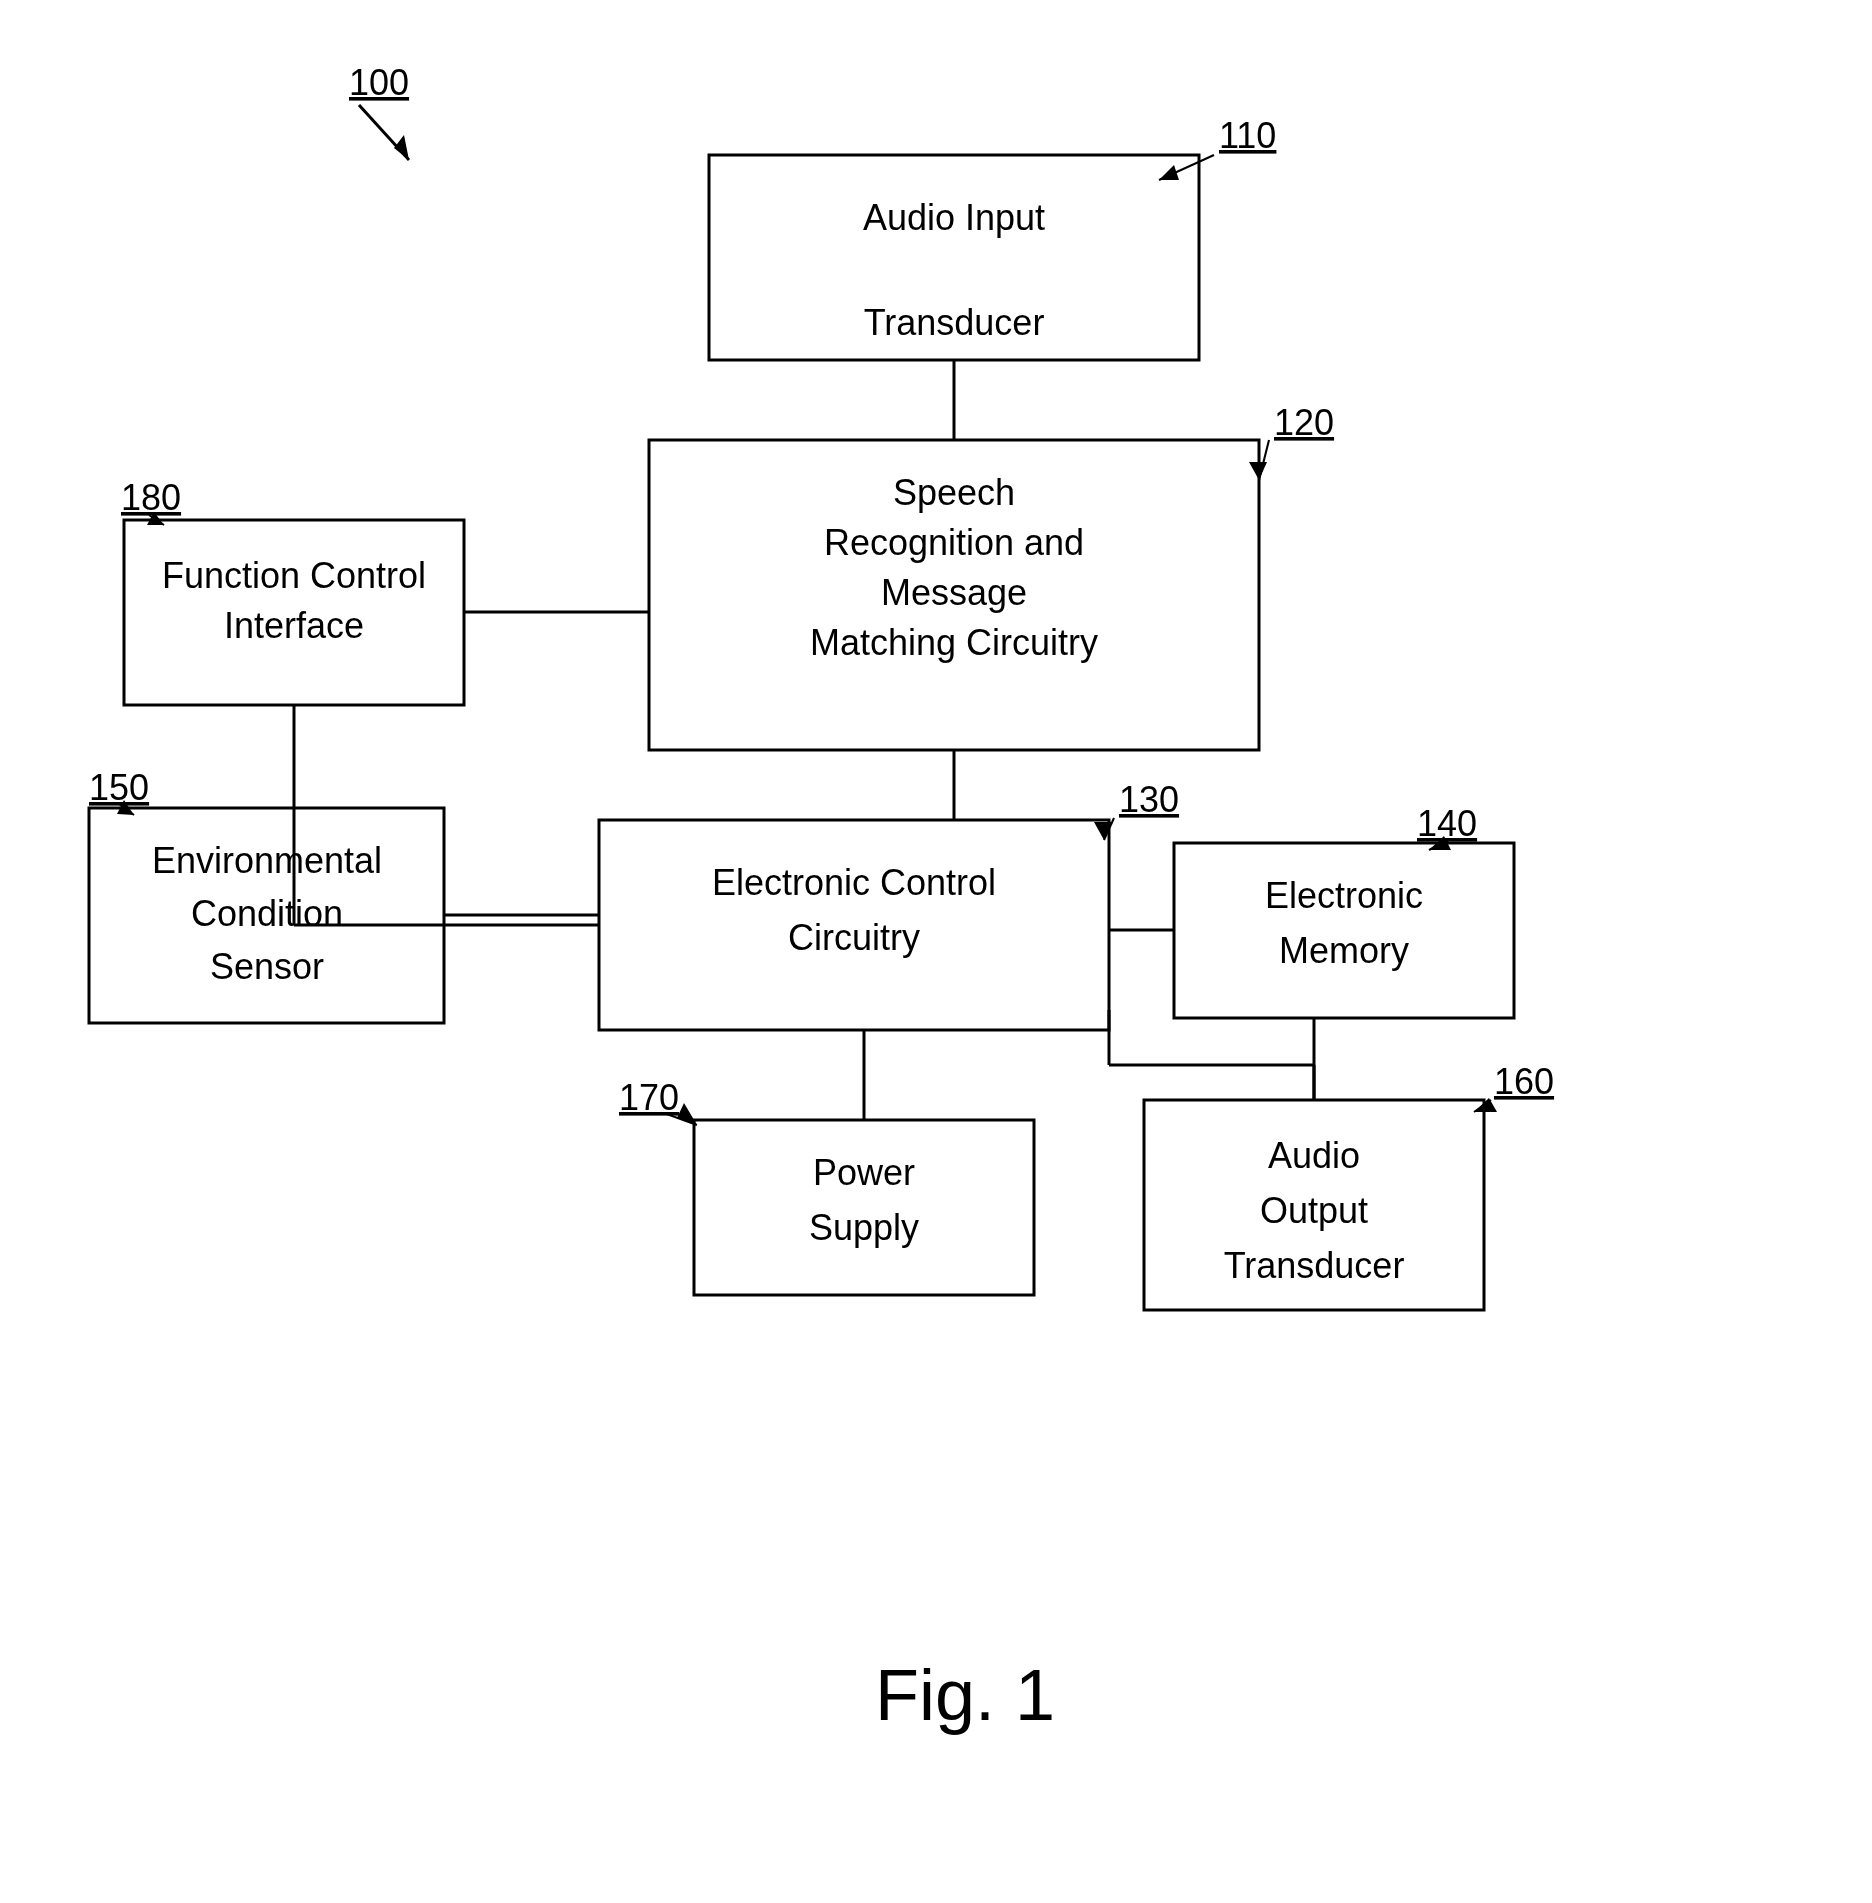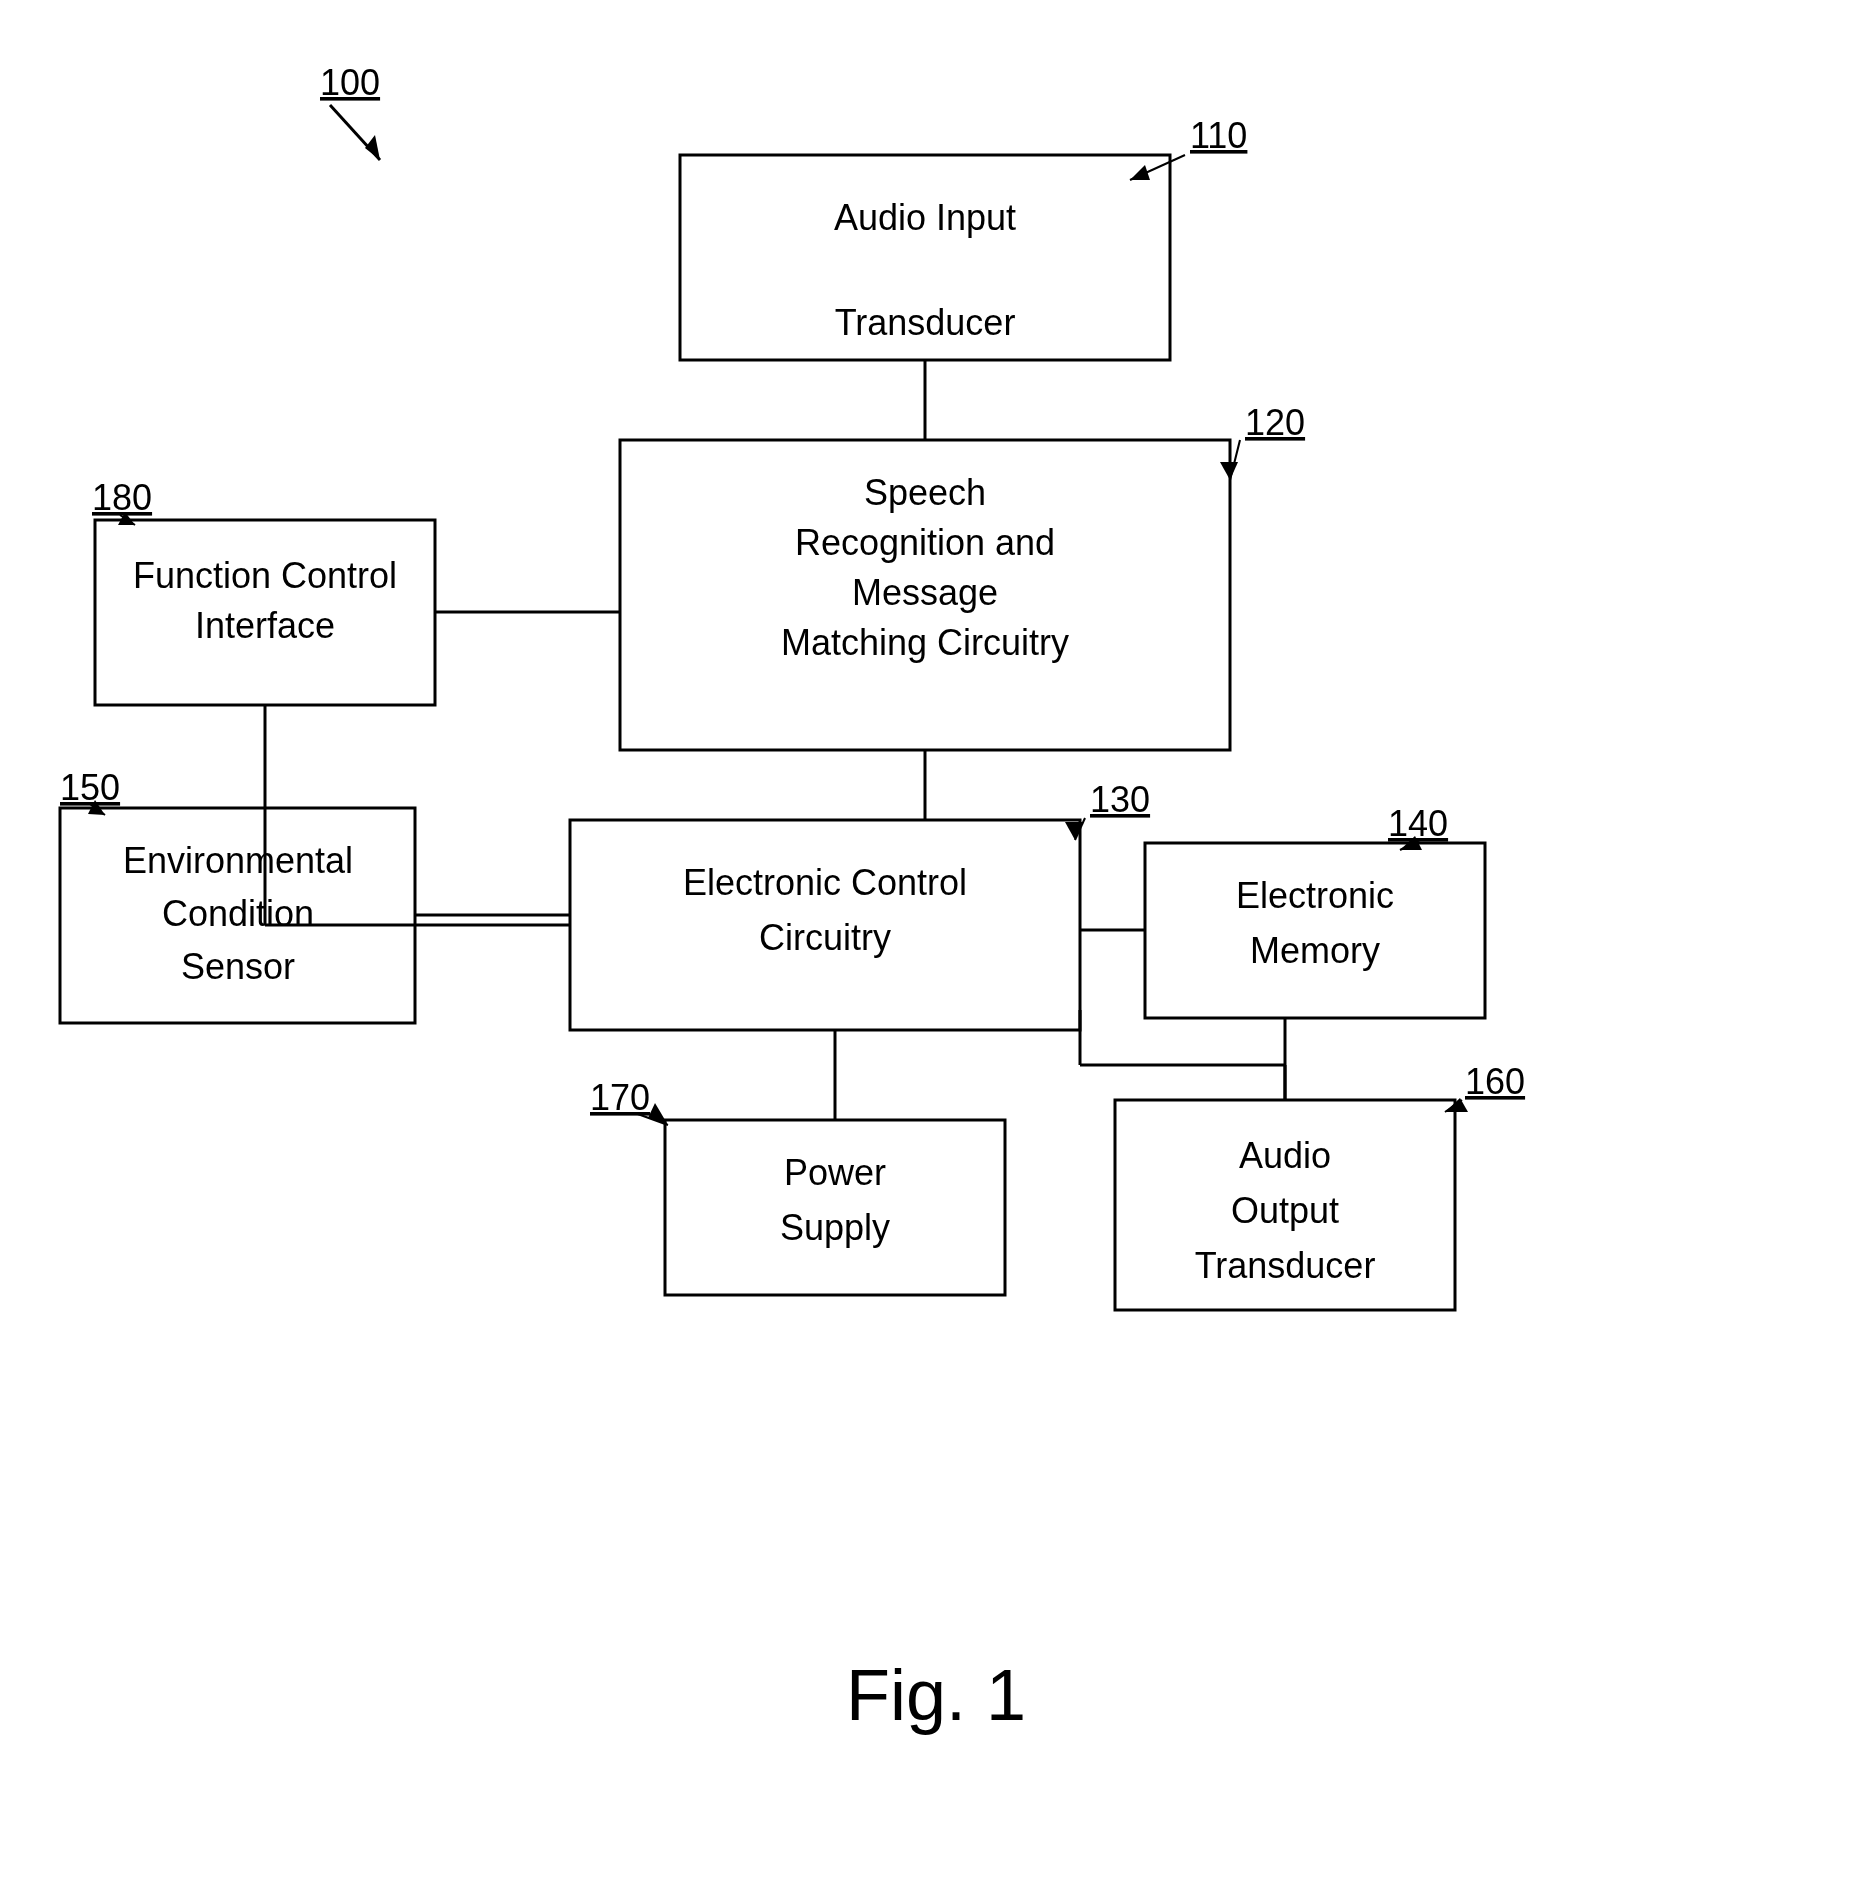--- a/index.html
+++ b/index.html
@@ -11,20 +11,21 @@
       position: relative;
       overflow: hidden;
     }
 
     .diagram-container {
       position: absolute;
       top: 0;
       left: 0;
       width: 1872px;
       height: 1426px;
+      padding-left: 29px;
     }
 
     svg {
       width: 1872px;
       height: 1903px;
     }
 
     .box {
       fill: white;
       stroke: black;

